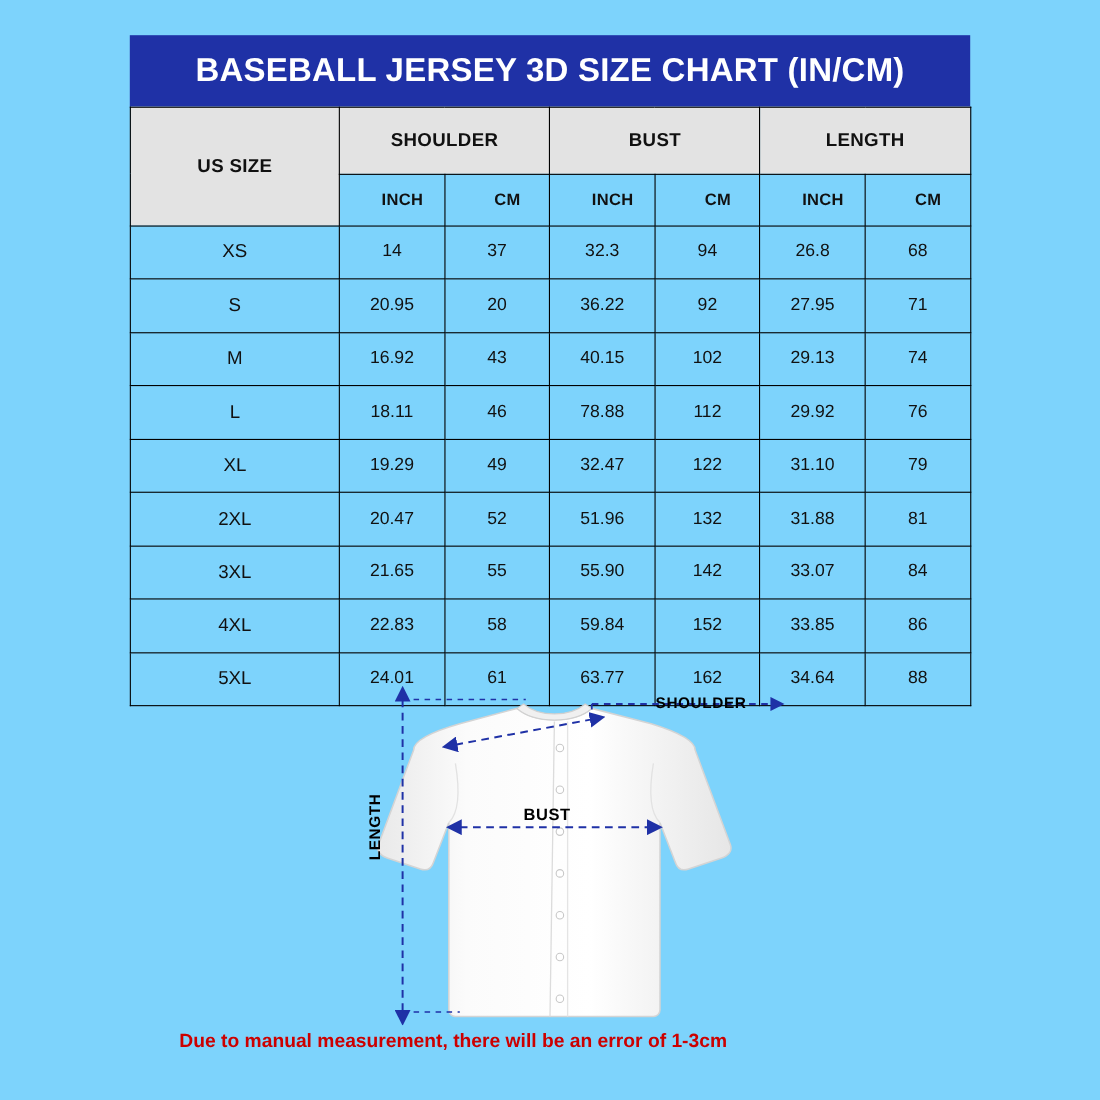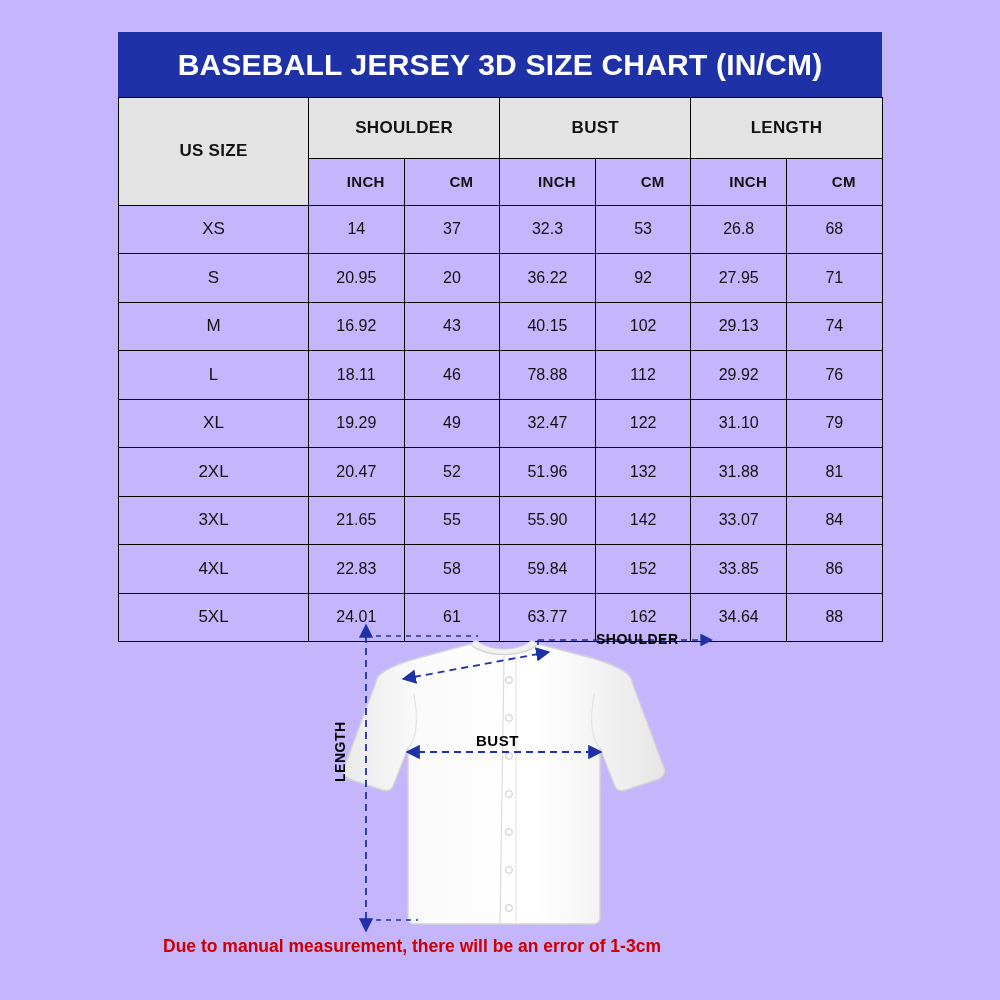--- a/index.html
+++ b/index.html
@@ -12,21 +12,21 @@
     height: 1000px;
     font-family: "Liberation Sans", sans-serif;
     position: relative;
     overflow: hidden;
   }
   .page {
     position: absolute;
     left: 0; top: 0;
     width: 1000px;
     height: 1000px;
-    background: #c4b5fd;
+    background: #7dd3fc;
   }
   .chart-wrap {
     position: absolute;
     left: 118px;
     top: 32px;
     width: 764px;
   }
   .chart-title {
     background: #1f31a6;
     color: #ffffff;
@@ -146,21 +146,21 @@
           <td>INCH</td>
           <td>CM</td>
         </tr>
       </thead>
       <tbody>
         <tr class="data-row">
           <td class="size-cell">XS</td>
           <td>14</td>
           <td>37</td>
           <td>32.3</td>
-          <td>53</td>
+          <td>94</td>
           <td>26.8</td>
           <td>68</td>
         </tr>
         <tr class="data-row">
           <td class="size-cell">S</td>
           <td>20.95</td>
           <td>20</td>
           <td>36.22</td>
           <td>92</td>
           <td>27.95</td>

